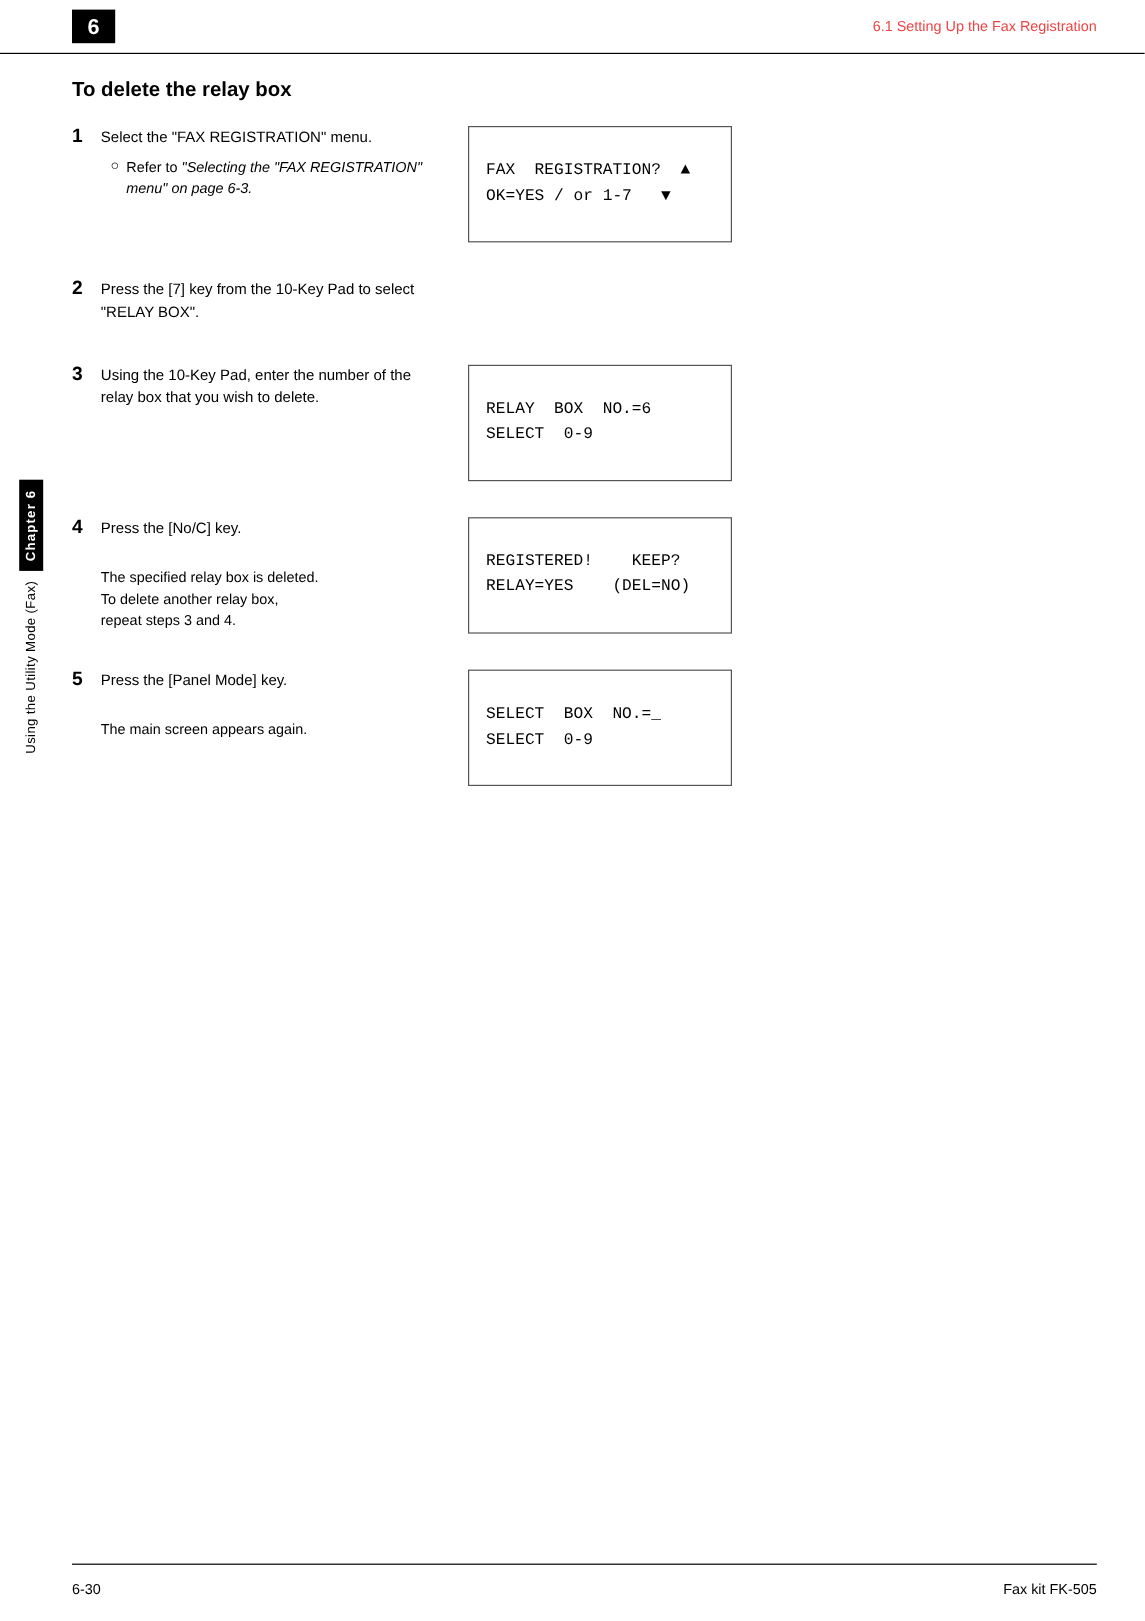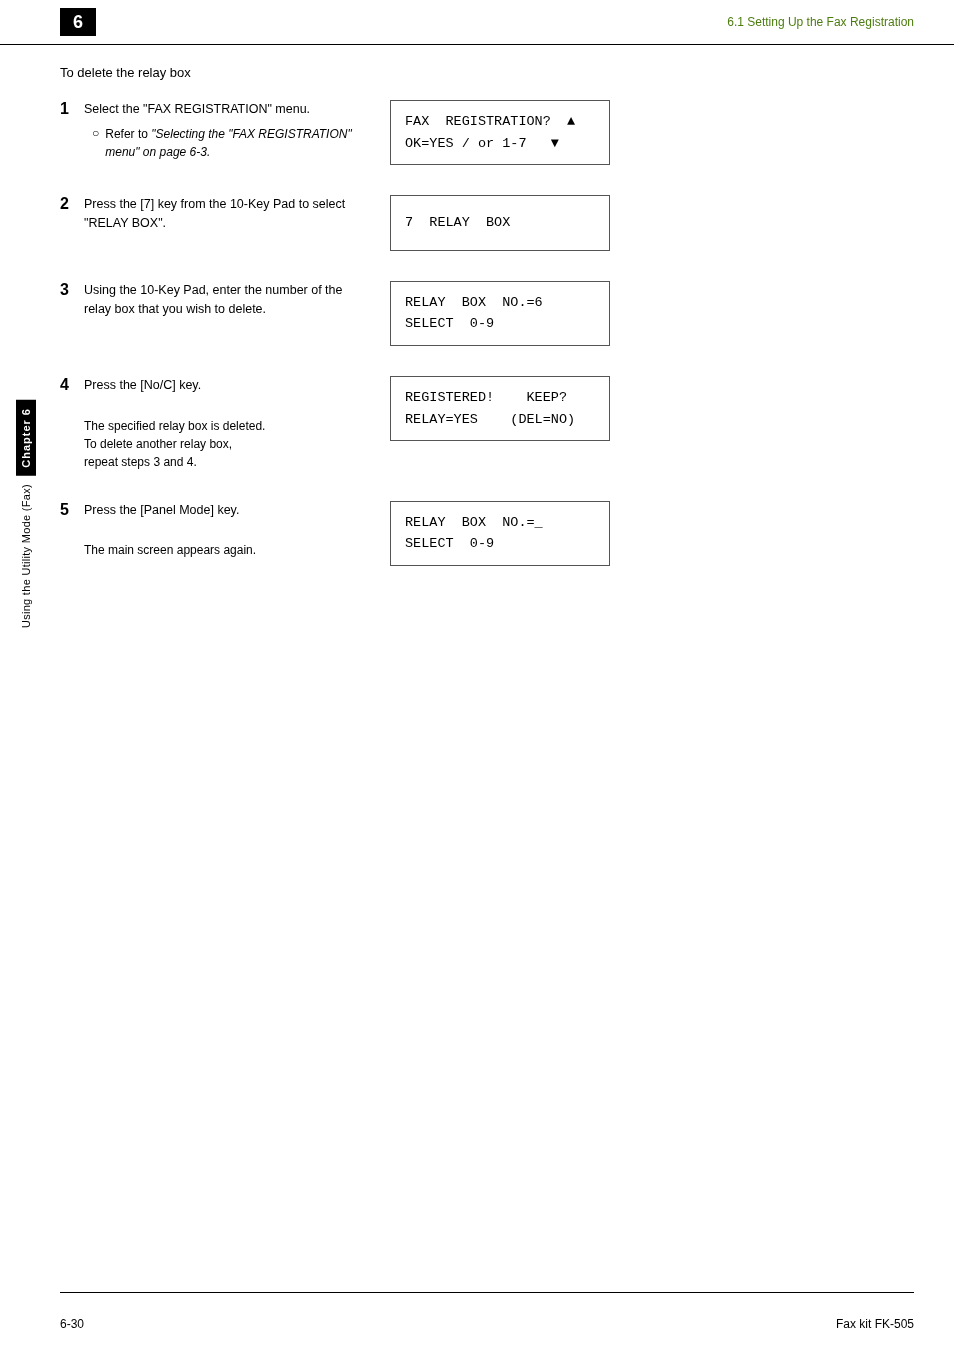--- a/index.html
+++ b/index.html
@@ -38,29 +38,29 @@
       width: 36px;
       height: 28px;
       display: flex;
       align-items: center;
       justify-content: center;
       margin-right: 20px;
     }
 
     .header-title {
       font-size: 12px;
-      color: #4d7c0f;
+      color: #ef4444;
       flex: 1;
       text-align: right;
     }
 
     
     .section-title {
-      font-size: 13px;
-      font-weight: normal;
+      font-size: 17px;
+      font-weight: bold;
       margin-bottom: 20px;
     }
 
     .step-number {
       font-size: 16px;
       font-weight: bold;
       width: 24px;
       flex-shrink: 0;
       margin-top: 0;
     }
@@ -103,21 +103,21 @@
       font-size: 12px;
       line-height: 1.5;
       margin-top: 22px;
     }
 
     
     .lcd-screen {
       border: 1.5px solid #555;
       font-family: 'Courier New', Courier, monospace;
       font-size: 13.5px;
-      padding: 10px 14px;
+      padding: 26px 14px;
       background: #fff;
       min-width: 220px;
       max-width: 280px;
       line-height: 1.6;
       margin-bottom: 0;
       position: relative;
     }
 
     .lcd-screen .lcd-line {
       display: block;
@@ -164,21 +164,21 @@
 
     
     .footer {
       position: absolute;
       bottom: 20px;
       left: 60px;
       right: 40px;
       border-top: 1px solid #000;
       display: flex;
       justify-content: space-between;
-      padding-top: 24px;
+      padding-top: 13px;
     }
 
     .footer-left {
       font-size: 12px;
     }
 
     .footer-right {
       font-size: 12px;
     }
 
@@ -243,25 +243,20 @@
 
     <div class="step-row">
       <div class="step-row-left">
         <div style="display:flex; align-items:flex-start;">
           <span class="step-number"><strong>2</strong></span>
           <div class="step-content">
             <div class="step-text">Press the [7] key from the 10-Key Pad to select "RELAY BOX".</div>
           </div>
         </div>
       </div>
-      <div class="step-row-right">
-        <div class="lcd-screen" style="padding: 16px 14px;">
-          <span class="lcd-line">7  RELAY  BOX</span>
-        </div>
-      </div>
     </div>
 
     <div class="step-row">
       <div class="step-row-left">
         <div style="display:flex; align-items:flex-start;">
           <span class="step-number"><strong>3</strong></span>
           <div class="step-content">
             <div class="step-text">Using the 10-Key Pad, enter the number of the relay box that you wish to delete.</div>
           </div>
         </div>
@@ -297,21 +292,21 @@
         <div style="display:flex; align-items:flex-start;">
           <span class="step-number"><strong>5</strong></span>
           <div class="step-content">
             <div class="step-text">Press the [Panel Mode] key.</div>
             <div class="step-additional">The main screen appears again.</div>
           </div>
         </div>
       </div>
       <div class="step-row-right">
         <div class="lcd-screen">
-          <span class="lcd-line">RELAY  BOX  NO.=_</span>
+          <span class="lcd-line">SELECT  BOX  NO.=_</span>
           <span class="lcd-line">SELECT  0-9</span>
         </div>
       </div>
     </div>
 
   </div>
 
   <div class="sidebar-container">
     <div class="sidebar-chapter-box">Chapter 6</div>
     <div class="sidebar-using-text">Using the Utility Mode (Fax)</div>

